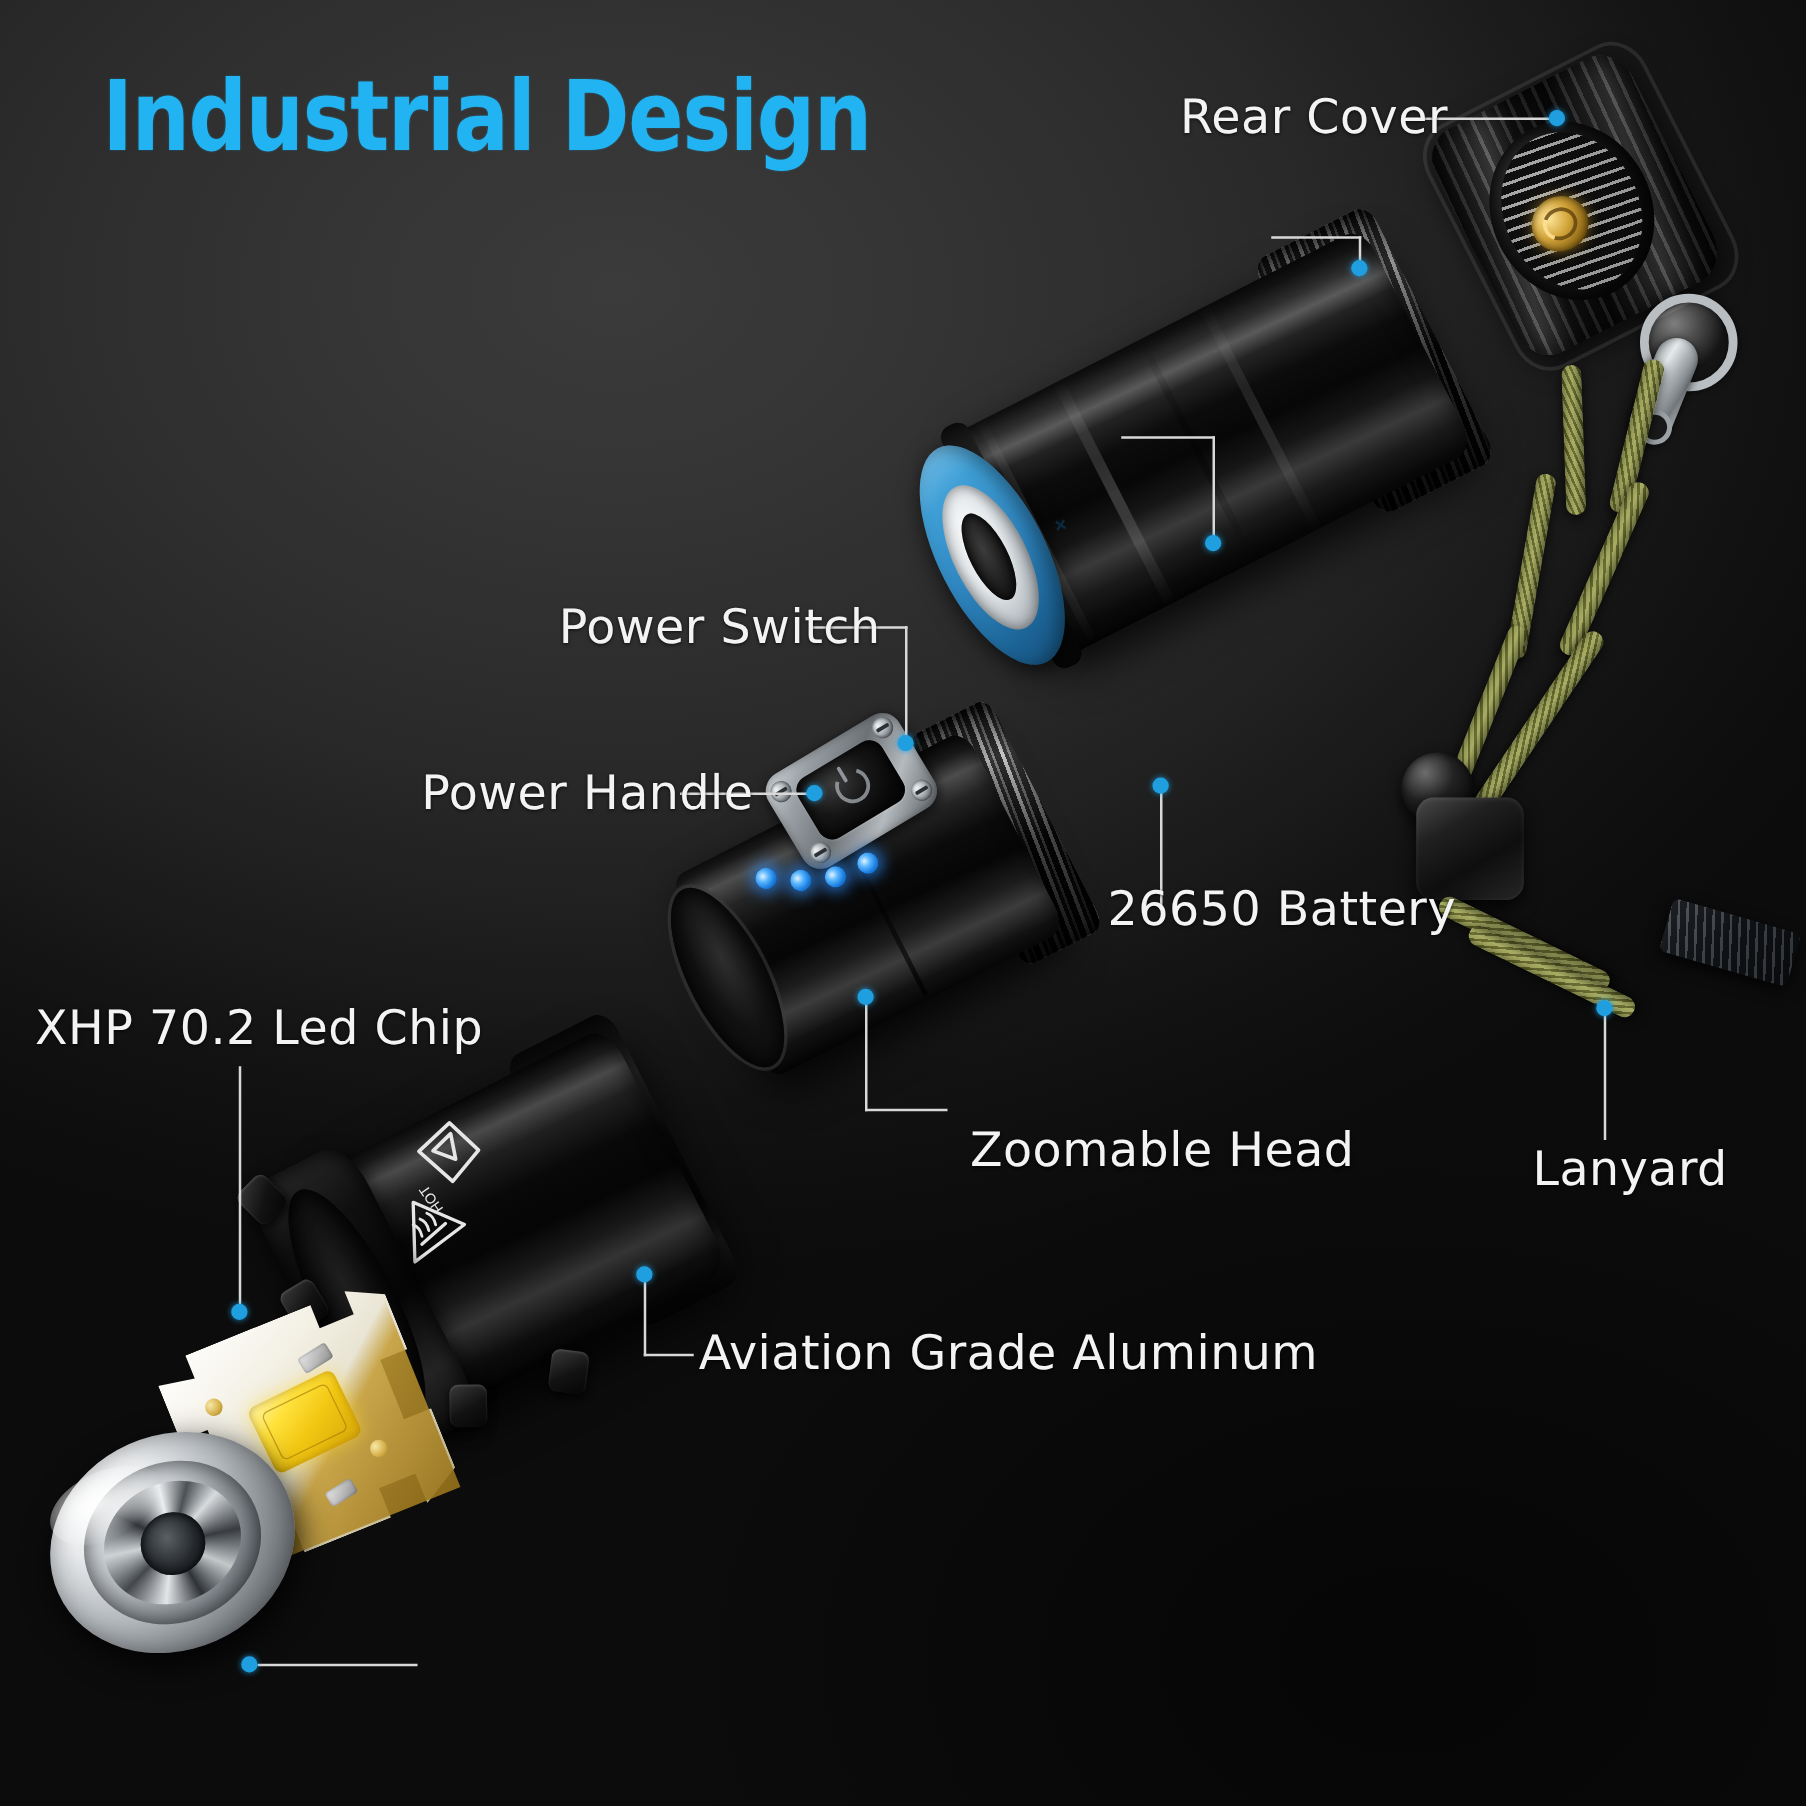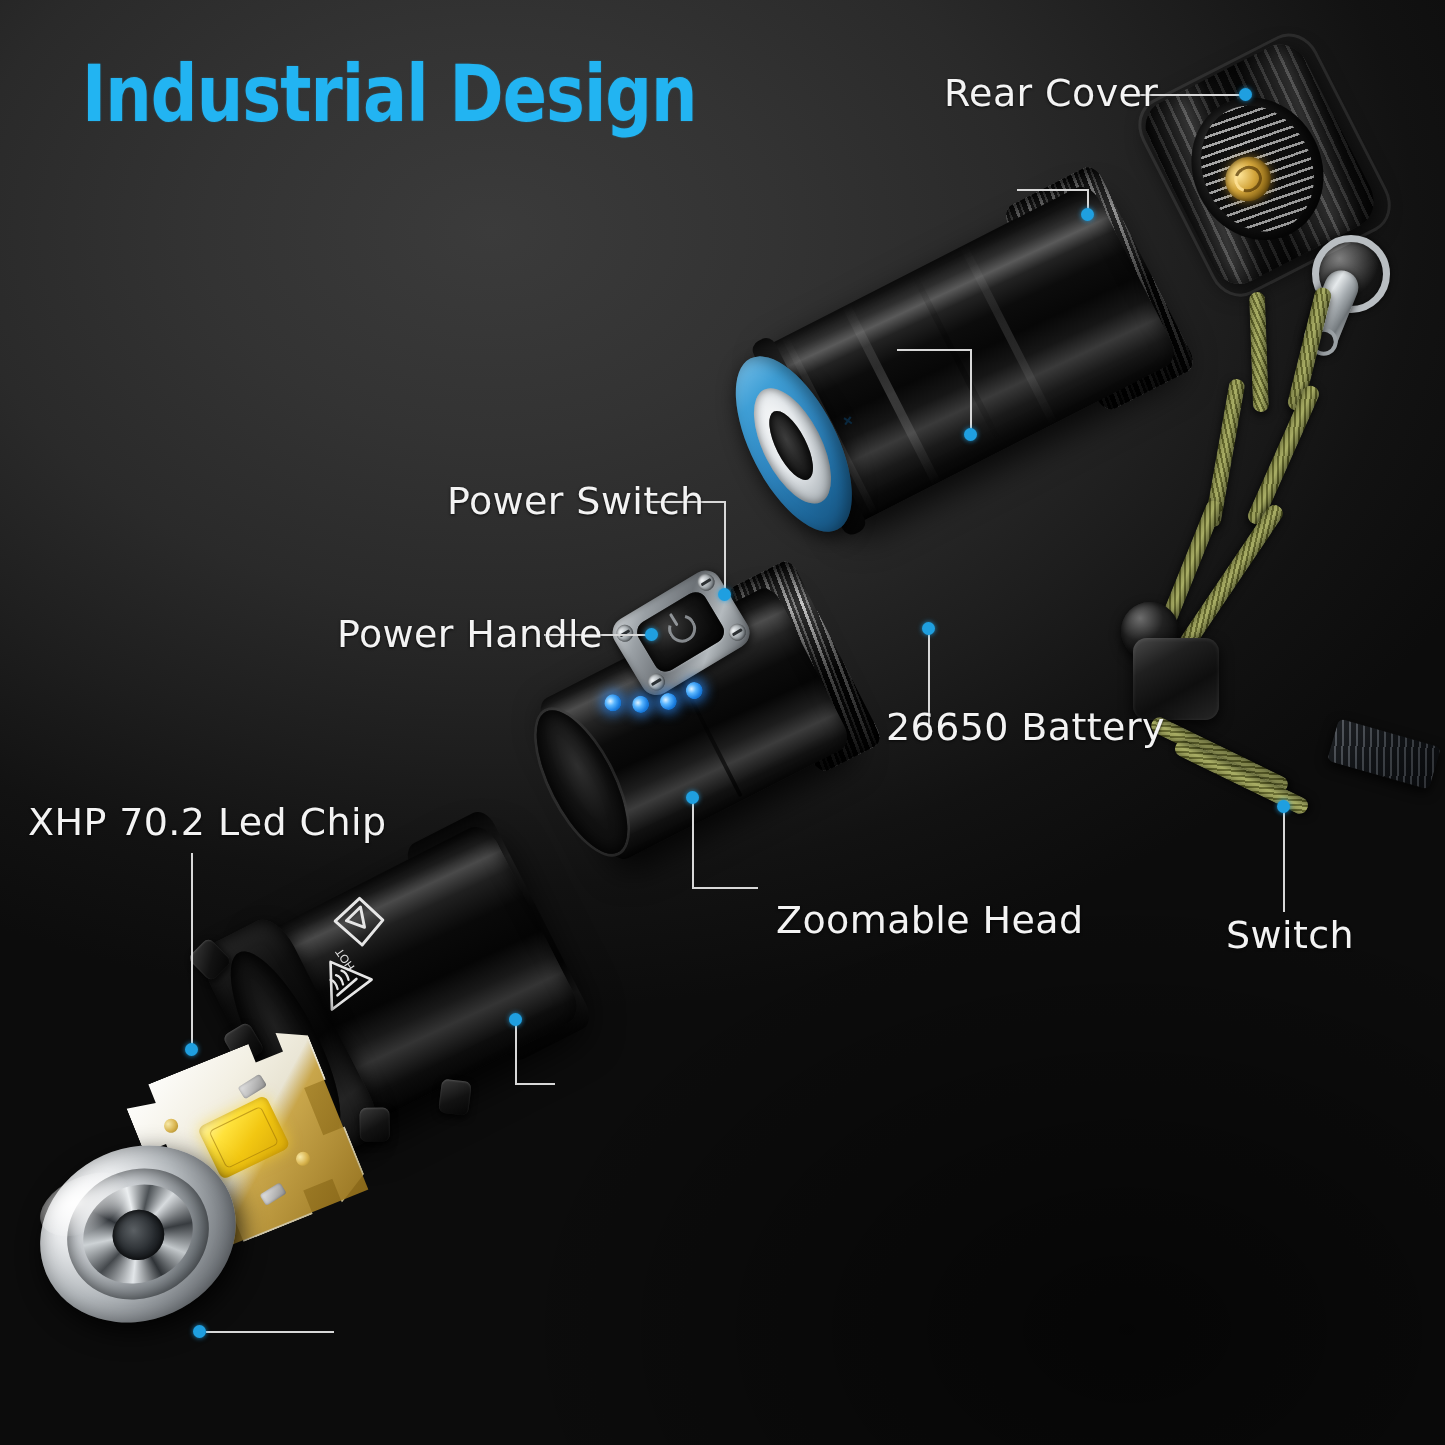--- a/index.html
+++ b/index.html
@@ -426,26 +426,27 @@
     <div class="ln h" style="left:206px;top:1331px;width:128px;"></div>
   </div>
 
   <div class="layer">
     <div class="lbl" style="left:944px;top:76px;">Rear Cover</div>
 
 
 
     <div class="lbl" style="left:886px;top:710px;">26650 Battery</div>
 
-    <div class="lbl" style="left:1226px;top:918px;">Switch</div>
+    <div class="lbl" style="left:1226px;top:918px;">Lanyard</div>
 
     <div class="lbl" style="left:447px;top:484px;">Power Switch</div>
 
     <div class="lbl" style="left:337px;top:617px;">Power Handle</div>
 
     <div class="lbl" style="left:776px;top:869px;margin-top:34px;">Zoomable Head</div>
 
+    <div class="lbl" style="left:559px;top:1065px;">Aviation Grade Aluminum</div>
 
     <div class="lbl" style="left:28px;top:805px;">XHP 70.2 Led Chip</div>
 
   </div>
 
 </div>
 
 </body></html>

